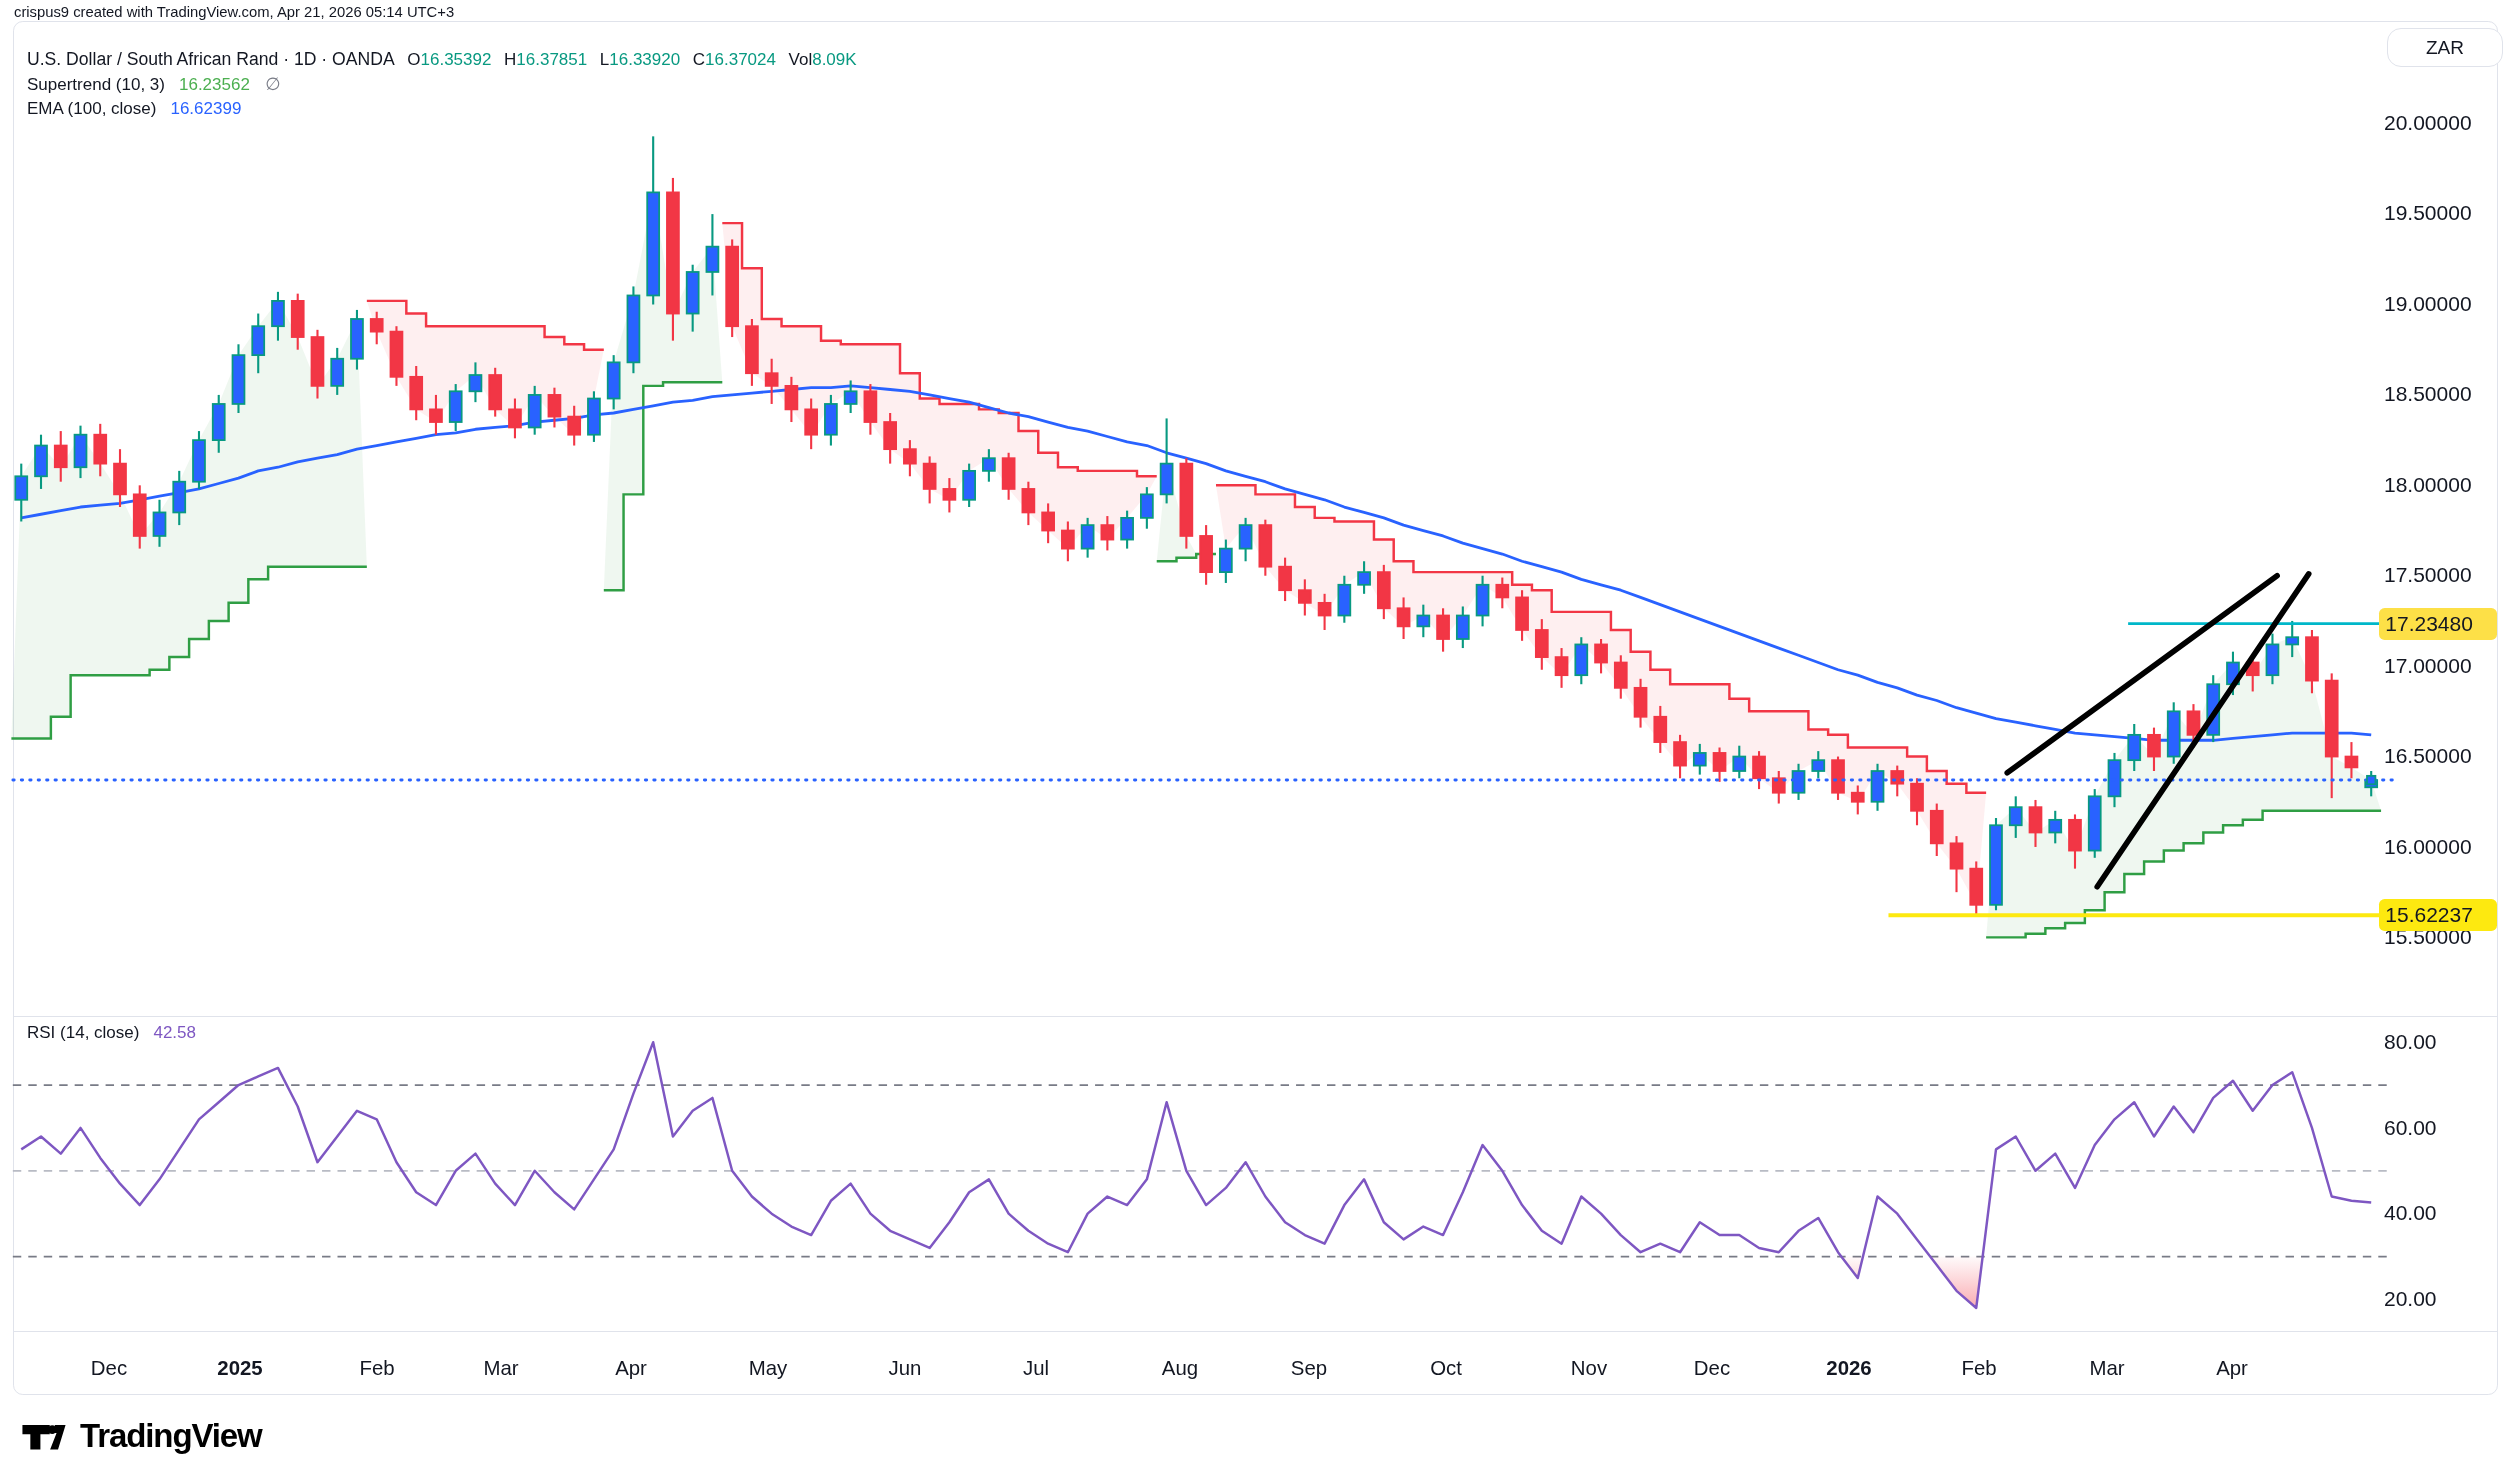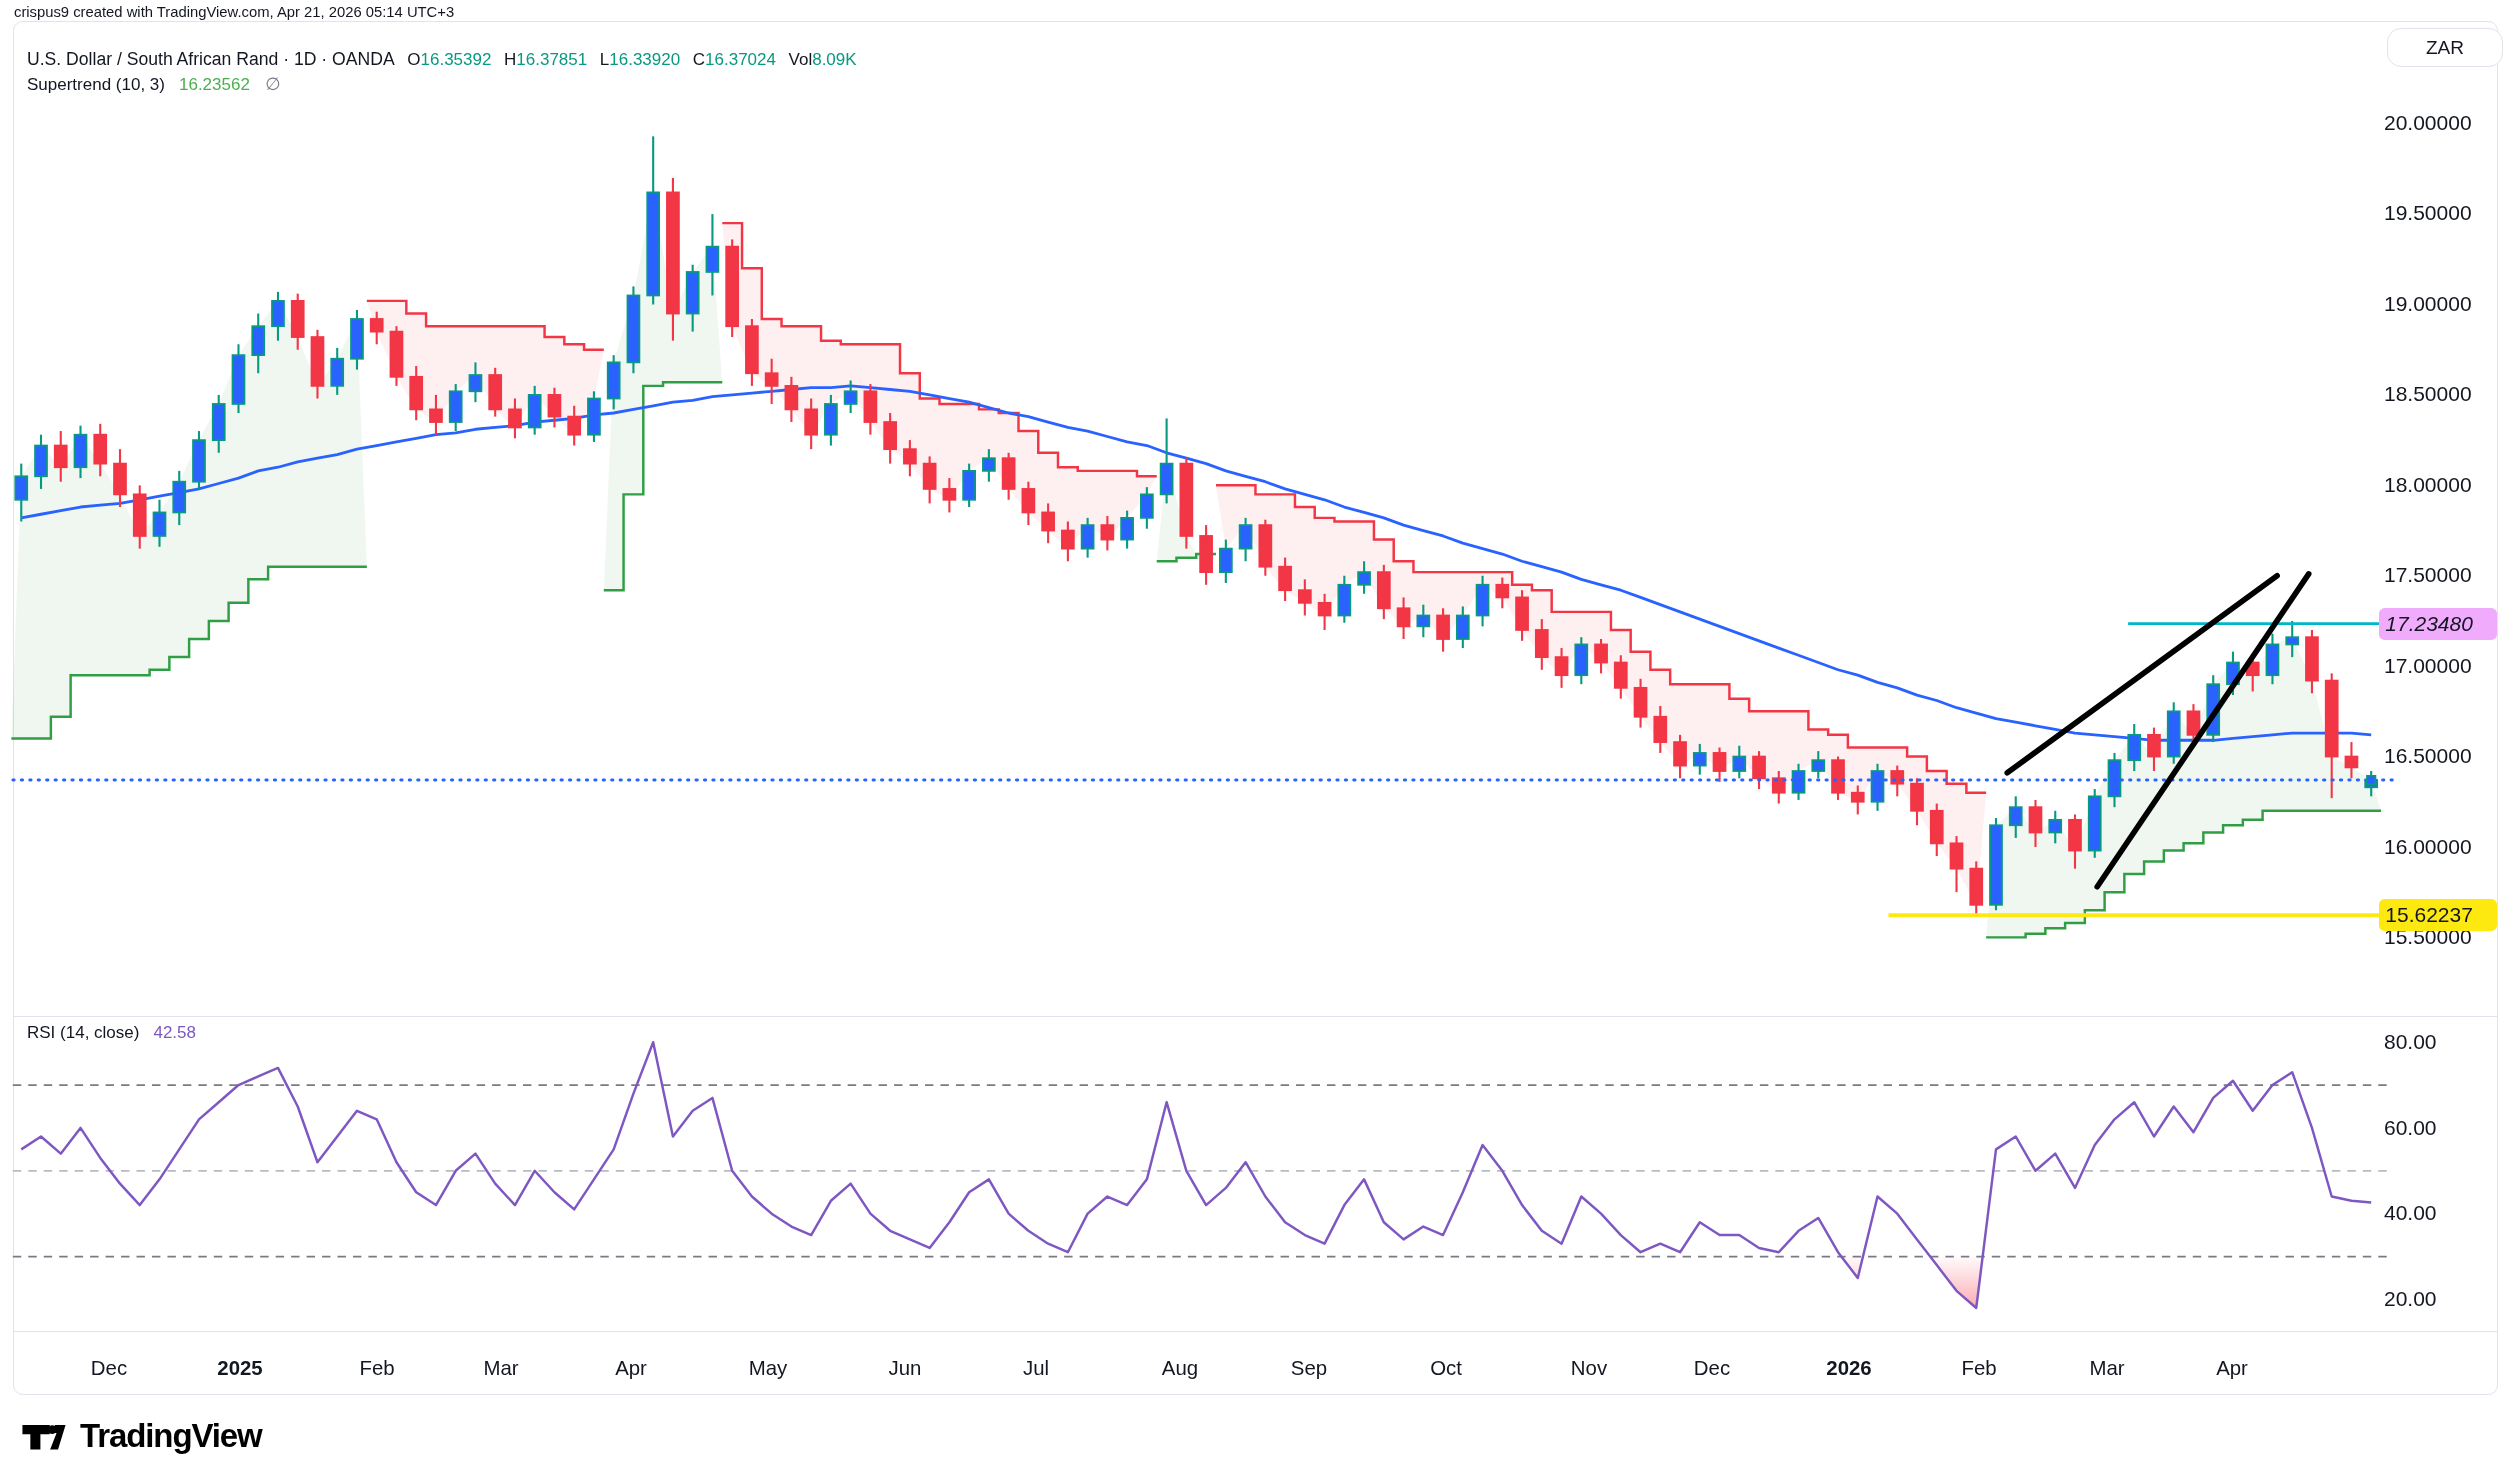--- a/index.html
+++ b/index.html
@@ -329,20 +329,24 @@
     <span class="q-pair"><span class="q-lab">H</span><span class="q-val">16.37851</span></span>
     <span class="q-pair"><span class="q-lab">L</span><span class="q-val">16.33920</span></span>
     <span class="q-pair"><span class="q-lab">C</span><span class="q-val">16.37024</span></span>
     <span class="q-pair"><span class="q-lab">Vol</span><span class="q-val">8.09K</span></span>
   </div>
   <div class="leg-row">
     <span>Supertrend (10, 3)</span>
     <span class="st-val">16.23562</span>
     <span class="eye">∅</span>
   </div>
+  <div class="leg-row">
+    <span>EMA (100, close)</span>
+    <span class="ema-val">16.62399</span>
+  </div>
 </div>
 
 <div id="rsi-legend" class="abs leg-row">
   <span>RSI (14, close)</span>
   <span class="rsi-val">42.58</span>
 </div>
 
 <div id="zar-btn" class="abs">ZAR</div>
 
 <div id="ticks-layer" class="abs" style="left:0;top:0;width:2184px;height:1480px;pointer-events:none;">
@@ -370,21 +374,21 @@
     <div class="timetick" style="left:1036px;">Jul</div>
     <div class="timetick" style="left:1180px;">Aug</div>
     <div class="timetick" style="left:1309px;">Sep</div>
     <div class="timetick" style="left:1446px;">Oct</div>
     <div class="timetick" style="left:1589px;">Nov</div>
     <div class="timetick" style="left:1712px;">Dec</div>
     <div class="timetick bold" style="left:1849px;">2026</div>
     <div class="timetick" style="left:1979px;">Feb</div>
     <div class="timetick" style="left:2107px;">Mar</div>
     <div class="timetick" style="left:2232px;">Apr</div>
-    <div class="pricebox" style="top:608px;background:#f0abfc;font-style:italic;">17.23480</div>
+    <div class="pricebox" style="top:608px;background:#fde047;">17.23480</div>
     <div class="pricebox" style="top:899px;background:#fde910;">15.62237</div>
   </div>
 
 <div id="logo" class="abs">
   <svg width="46" height="35" viewBox="0 0 64 48">
     <path d="M2 8 H40 V21 H27 V42 H13 V21 H2 Z" fill="#000"></path>
     <circle cx="43.5" cy="14.5" r="6" fill="#000"></circle>
     <path d="M47 8 H62 L51.5 42 H40.5 L49.5 19 H47 Z" fill="#000"></path>
   </svg>
   <span id="logo-word">TradingView</span>

